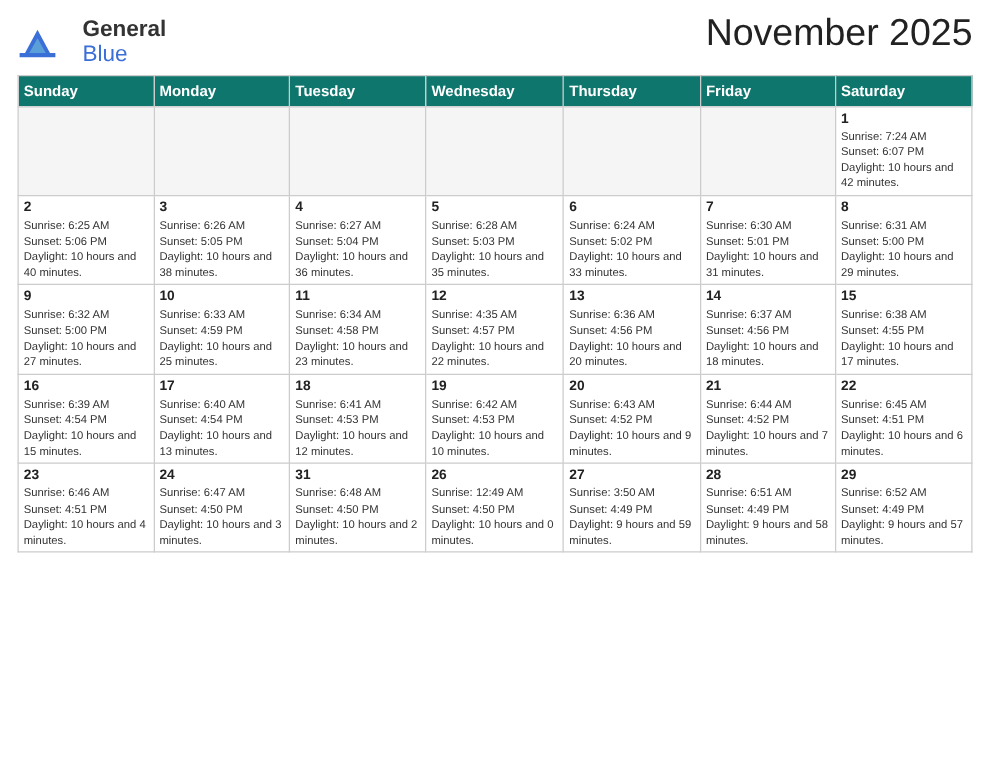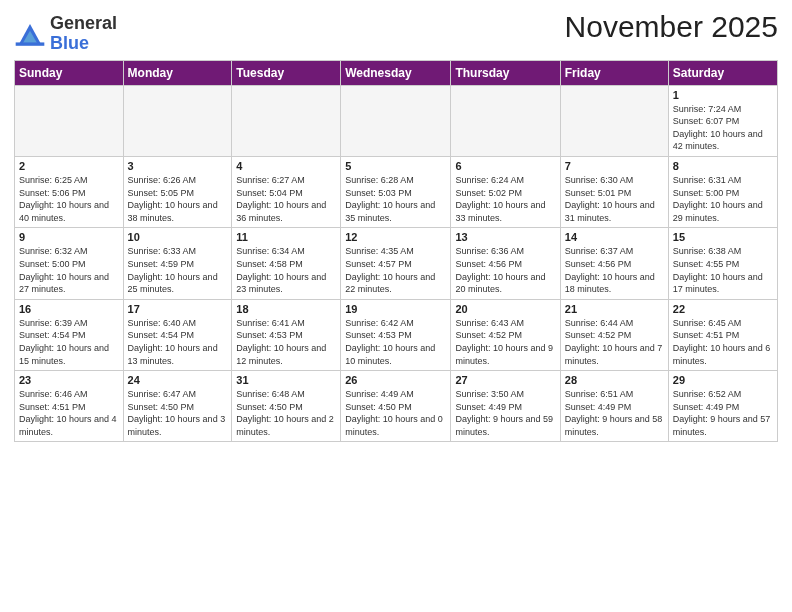--- a/index.html
+++ b/index.html
@@ -18,21 +18,21 @@
     }
     .header {
       display: flex;
       align-items: flex-start;
       justify-content: space-between;
       margin-bottom: 6px;
     }
     .logo {
       display: flex;
       align-items: center;
-      gap: 4px;
+      gap: 20px;
       margin-top: 4px;
     }
     .logo-text {
       font-size: 18px;
       font-weight: normal;
       color: #333;
       line-height: 1.1;
     }
     .logo-text span {
       font-weight: bold;
@@ -53,21 +53,21 @@
     .location {
       font-size: 13px;
       color: #444;
     }
     .calendar {
       width: 100%;
       border-collapse: collapse;
       border: 1px solid #ccc;
     }
     .calendar th {
-      background: #701a75;
+      background: #0f766e;
       color: #fff;
       font-size: 12px;
       font-weight: bold;
       padding: 5px 4px;
       text-align: left;
       border: 1px solid #ccc;
     }
     .calendar td {
       border: 1px solid #ccc;
       vertical-align: top;
@@ -103,21 +103,21 @@
 
 <div class="page">
   <div class="header">
     <div class="logo">
       <svg class="logo-icon" viewBox="0 0 38 32" xmlns="http://www.w3.org/2000/svg">
         <polygon points="6,28 19,4 32,28" fill="#3a6fd8"></polygon>
         <polygon points="10,28 19,12 28,28" fill="#5a9fd8"></polygon>
         <rect x="2" y="26" width="34" height="4" fill="#3a6fd8"></rect>
       </svg>
       <div class="logo-text">
-        <span>General</span><br><span style="color:#3a6fd8;font-weight:bold;">Blue</span>
+        <span>General</span><br><span style="color:#3a6fd8;font-weight:normal;">Blue</span>
       </div>
     </div>
     <div class="title-block">
       <div class="month-title">November 2025</div>
     </div>
   </div>
 
   <table class="calendar">
     <thead>
       <tr>
@@ -250,21 +250,21 @@
         <td>
           <span class="day-number">24</span>
           <div class="day-info">Sunrise: <span>6:47 AM</span><br>Sunset: <span>4:50 PM</span><br>Daylight: <span>10 hours and 3 minutes.</span></div>
         </td>
         <td>
           <span class="day-number">31</span>
           <div class="day-info">Sunrise: <span>6:48 AM</span><br>Sunset: <span>4:50 PM</span><br>Daylight: <span>10 hours and 2 minutes.</span></div>
         </td>
         <td>
           <span class="day-number">26</span>
-          <div class="day-info">Sunrise: <span>4:49 AM</span><br>Sunset: <span>4:50 PM</span><br>Daylight: <span>10 hours and 0 minutes.</span></div>
+          <div class="day-info">Sunrise: <span>12:49 AM</span><br>Sunset: <span>4:50 PM</span><br>Daylight: <span>10 hours and 0 minutes.</span></div>
         </td>
         <td>
           <span class="day-number">27</span>
           <div class="day-info">Sunrise: <span>3:50 AM</span><br>Sunset: <span>4:49 PM</span><br>Daylight: <span>9 hours and 59 minutes.</span></div>
         </td>
         <td>
           <span class="day-number">28</span>
           <div class="day-info">Sunrise: <span>6:51 AM</span><br>Sunset: <span>4:49 PM</span><br>Daylight: <span>9 hours and 58 minutes.</span></div>
         </td>
         <td>

